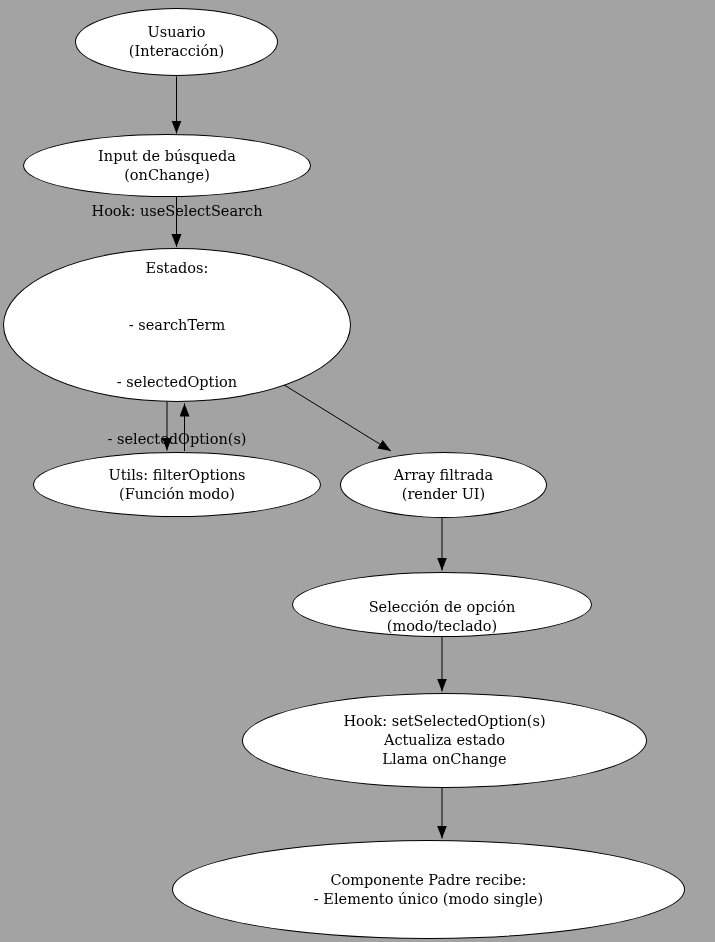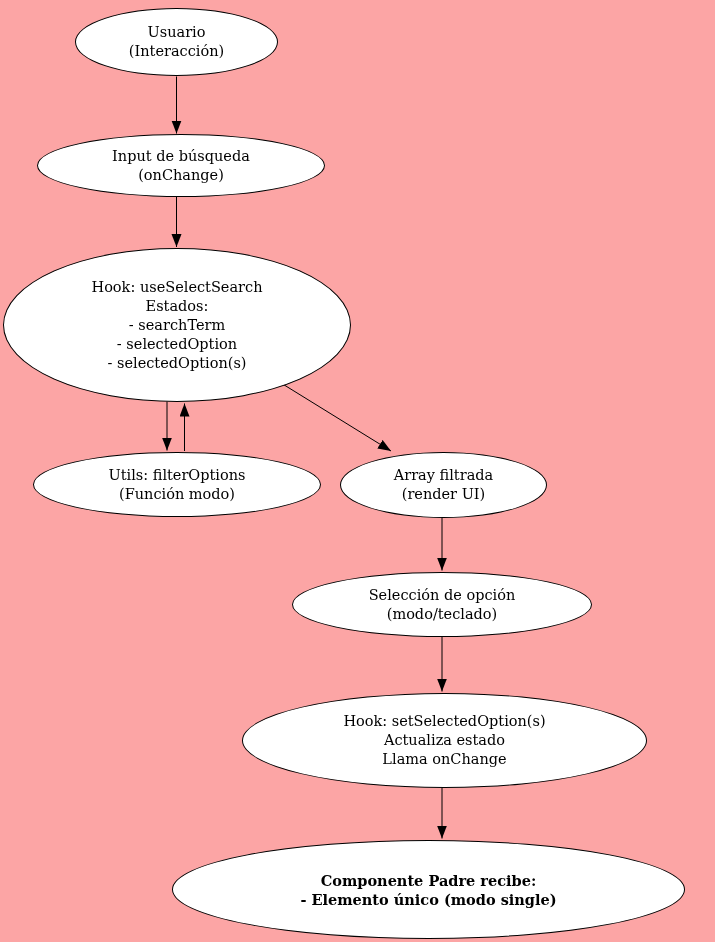--- a/index.html
+++ b/index.html
@@ -1,20 +1,20 @@
 <!DOCTYPE html>
 <html><head>
 <meta charset="utf-8">
 <style>
   html, body { margin: 0; padding: 0; background: #ffffff; }
   .canvas {
     position: relative;
     width: 715px;
     height: 942px;
-    background: #fca5a5;
+    background: #a3a3a3;
     font-family: "DejaVu Serif", "Liberation Serif", serif;
     color: #000000;
     overflow: hidden;
   }
   .edges {
     position: absolute;
     left: 0;
     top: 0;
     width: 715px;
     height: 942px;
@@ -33,27 +33,27 @@
     display: flex;
     flex-direction: column;
     justify-content: center;
     align-items: center;
     text-align: center;
     font-size: 14.5px;
     line-height: 19px;
     white-space: nowrap;
   }
   #n-usuario    { left: 75px;  top: 8px;   width: 203px; height: 68px; }
-  #n-input      { left: 37px;  top: 134px; width: 288px; height: 63px; }
-  #n-hook       { left: 3px;   top: 248px; width: 348px; height: 154px; }
+  #n-input      { left: 23px;  top: 134px; width: 288px; height: 63px; }
+  #n-hook       { left: 3px;   top: 248px; width: 348px; height: 154px; gap: 38px; }
   #n-utils      { left: 33px;  top: 452px; width: 288px; height: 65px; }
   #n-lista      { left: 340px; top: 452px; width: 207px; height: 66px; }
-  #n-seleccion  { left: 292px; top: 572px; width: 300px; height: 65px; }
+  #n-seleccion  { left: 292px; top: 572px; width: 300px; height: 65px; justify-content: flex-end; }
   #n-hookset    { left: 242px; top: 693px; width: 405px; height: 95px; text-align: center; }
-  #n-componente { left: 172px; top: 840px; width: 513px; height: 99px; font-weight: bold; }
+  #n-componente { left: 172px; top: 840px; width: 513px; height: 99px; }
 </style>
 </head>
 <body>
 
 <div class="canvas">
 
   <svg class="edges" viewBox="0 0 715 942" xmlns="http://www.w3.org/2000/svg">
     <defs>
       <marker id="arrow" markerUnits="userSpaceOnUse" markerWidth="14" markerHeight="12" refX="13" refY="5" orient="auto">
         <path d="M0,0 L13,5 L0,10 z" fill="#000000"></path>

